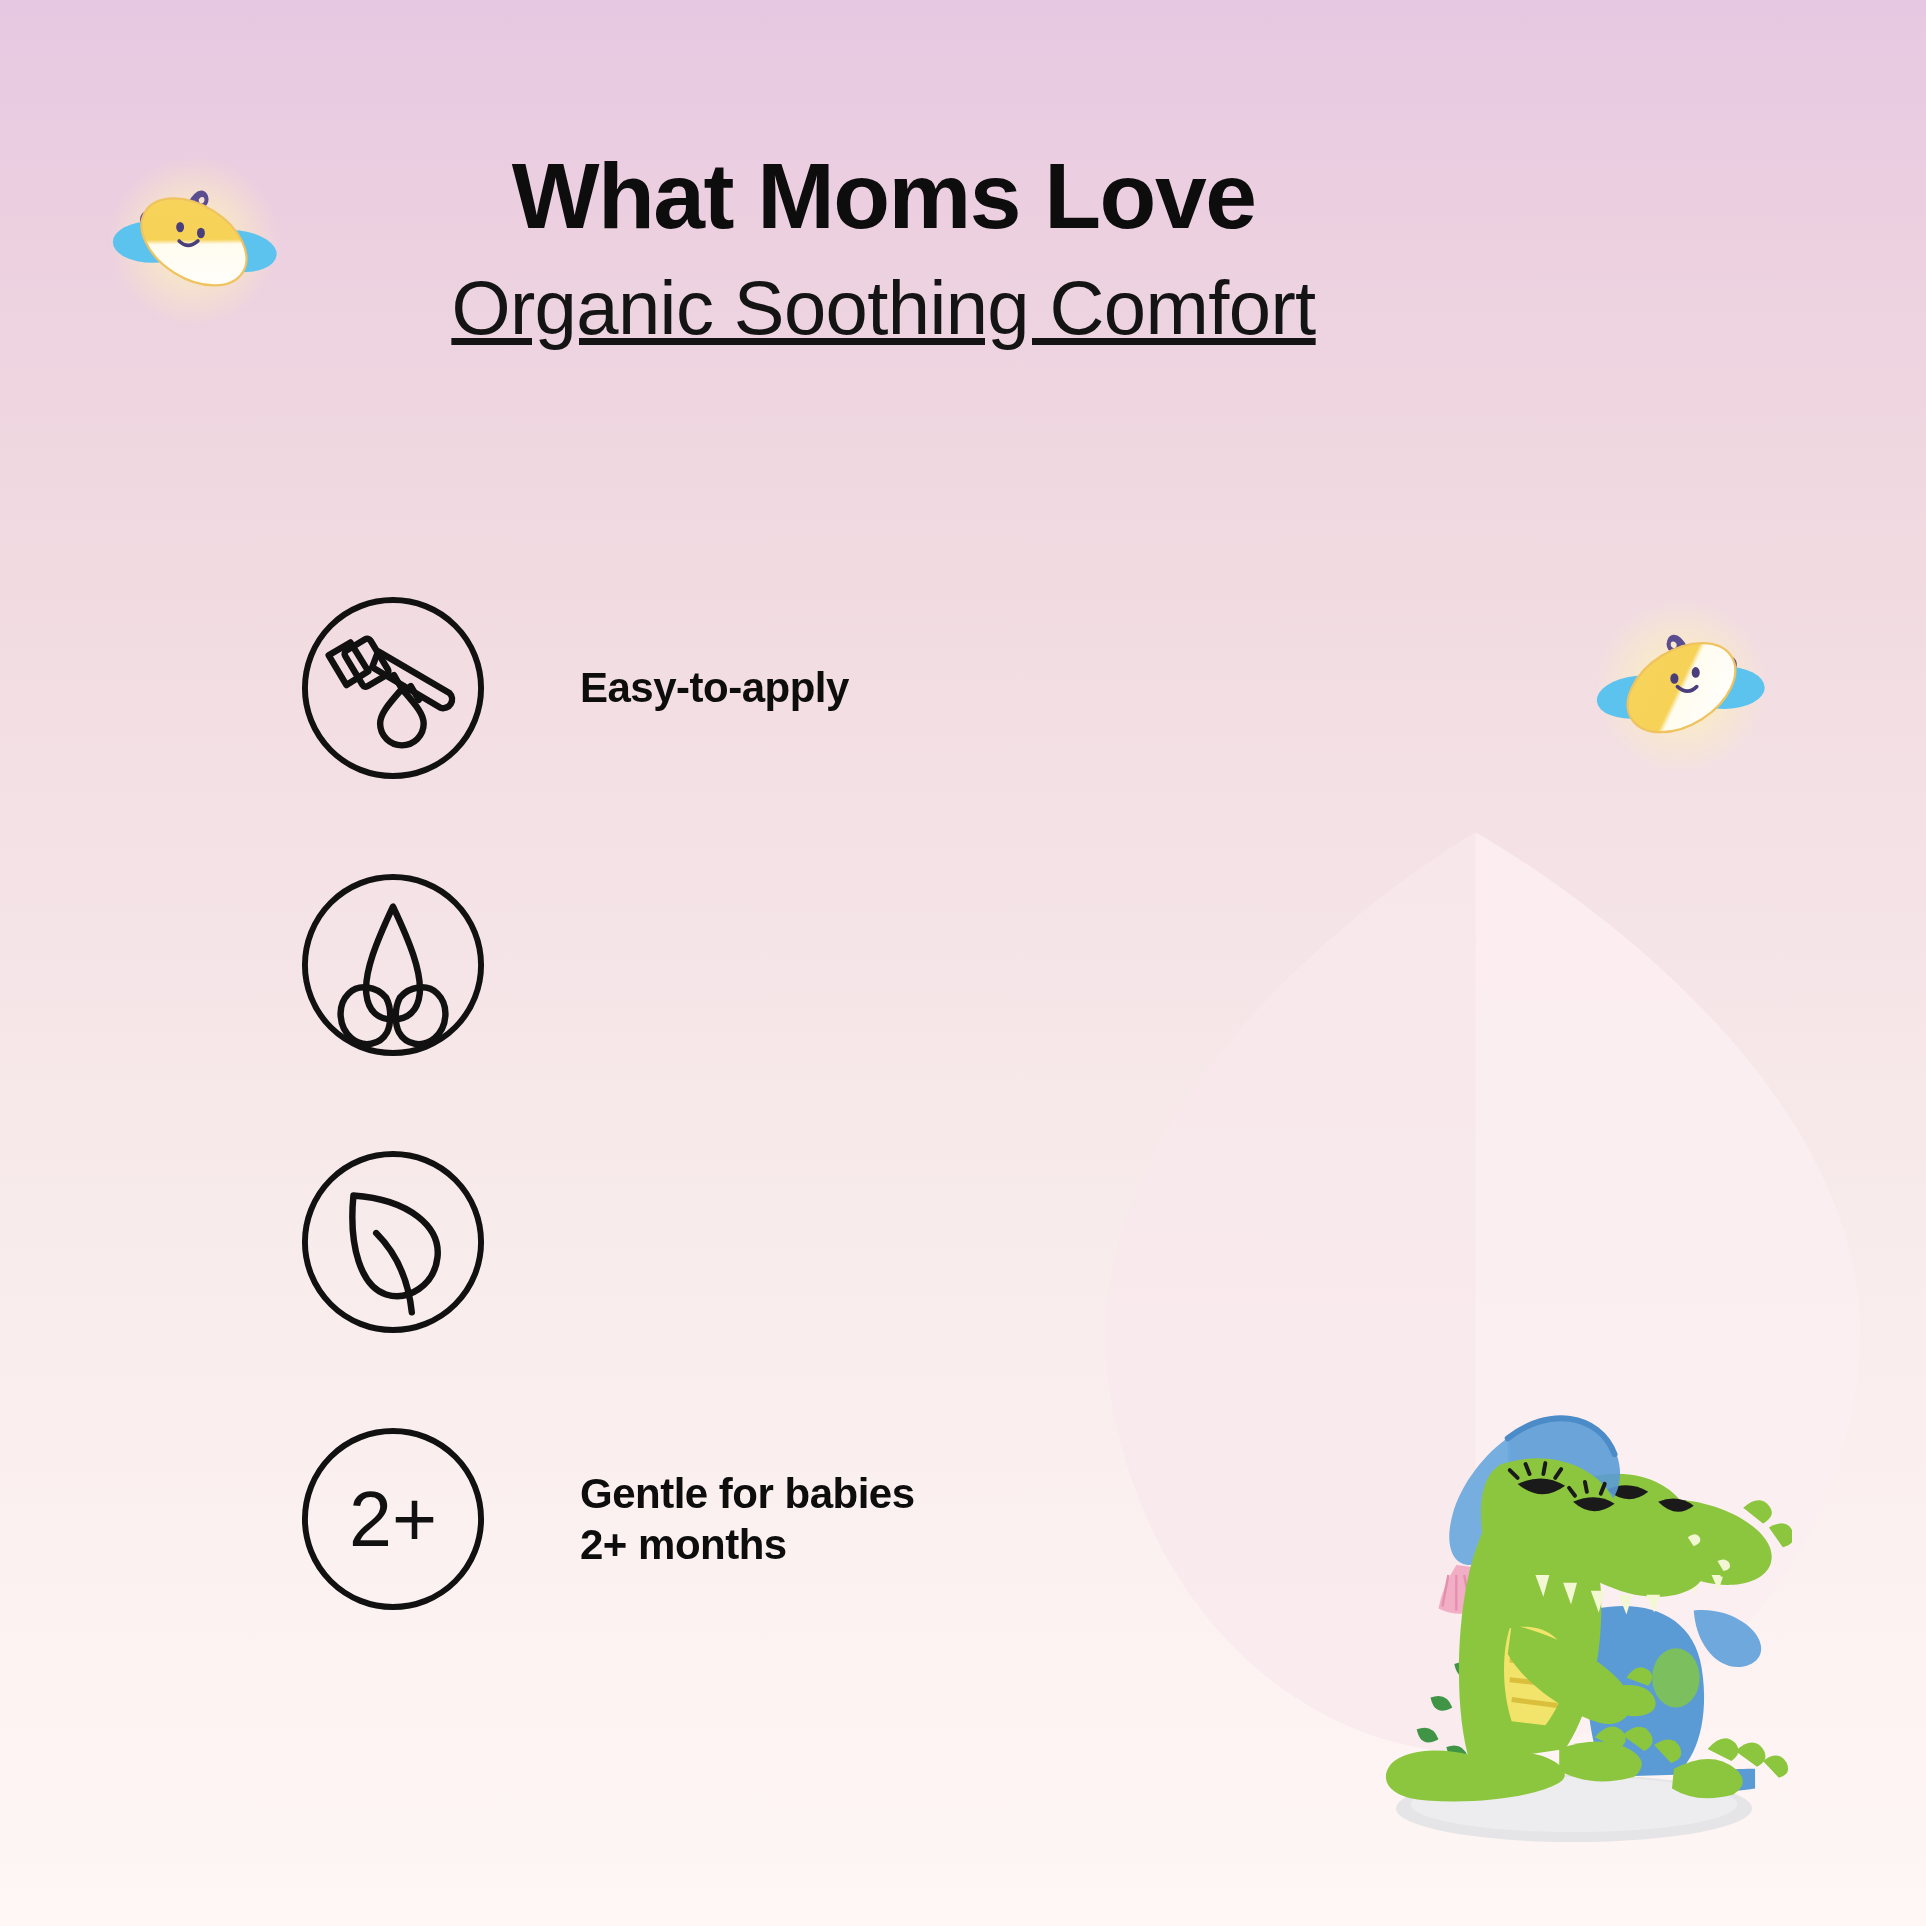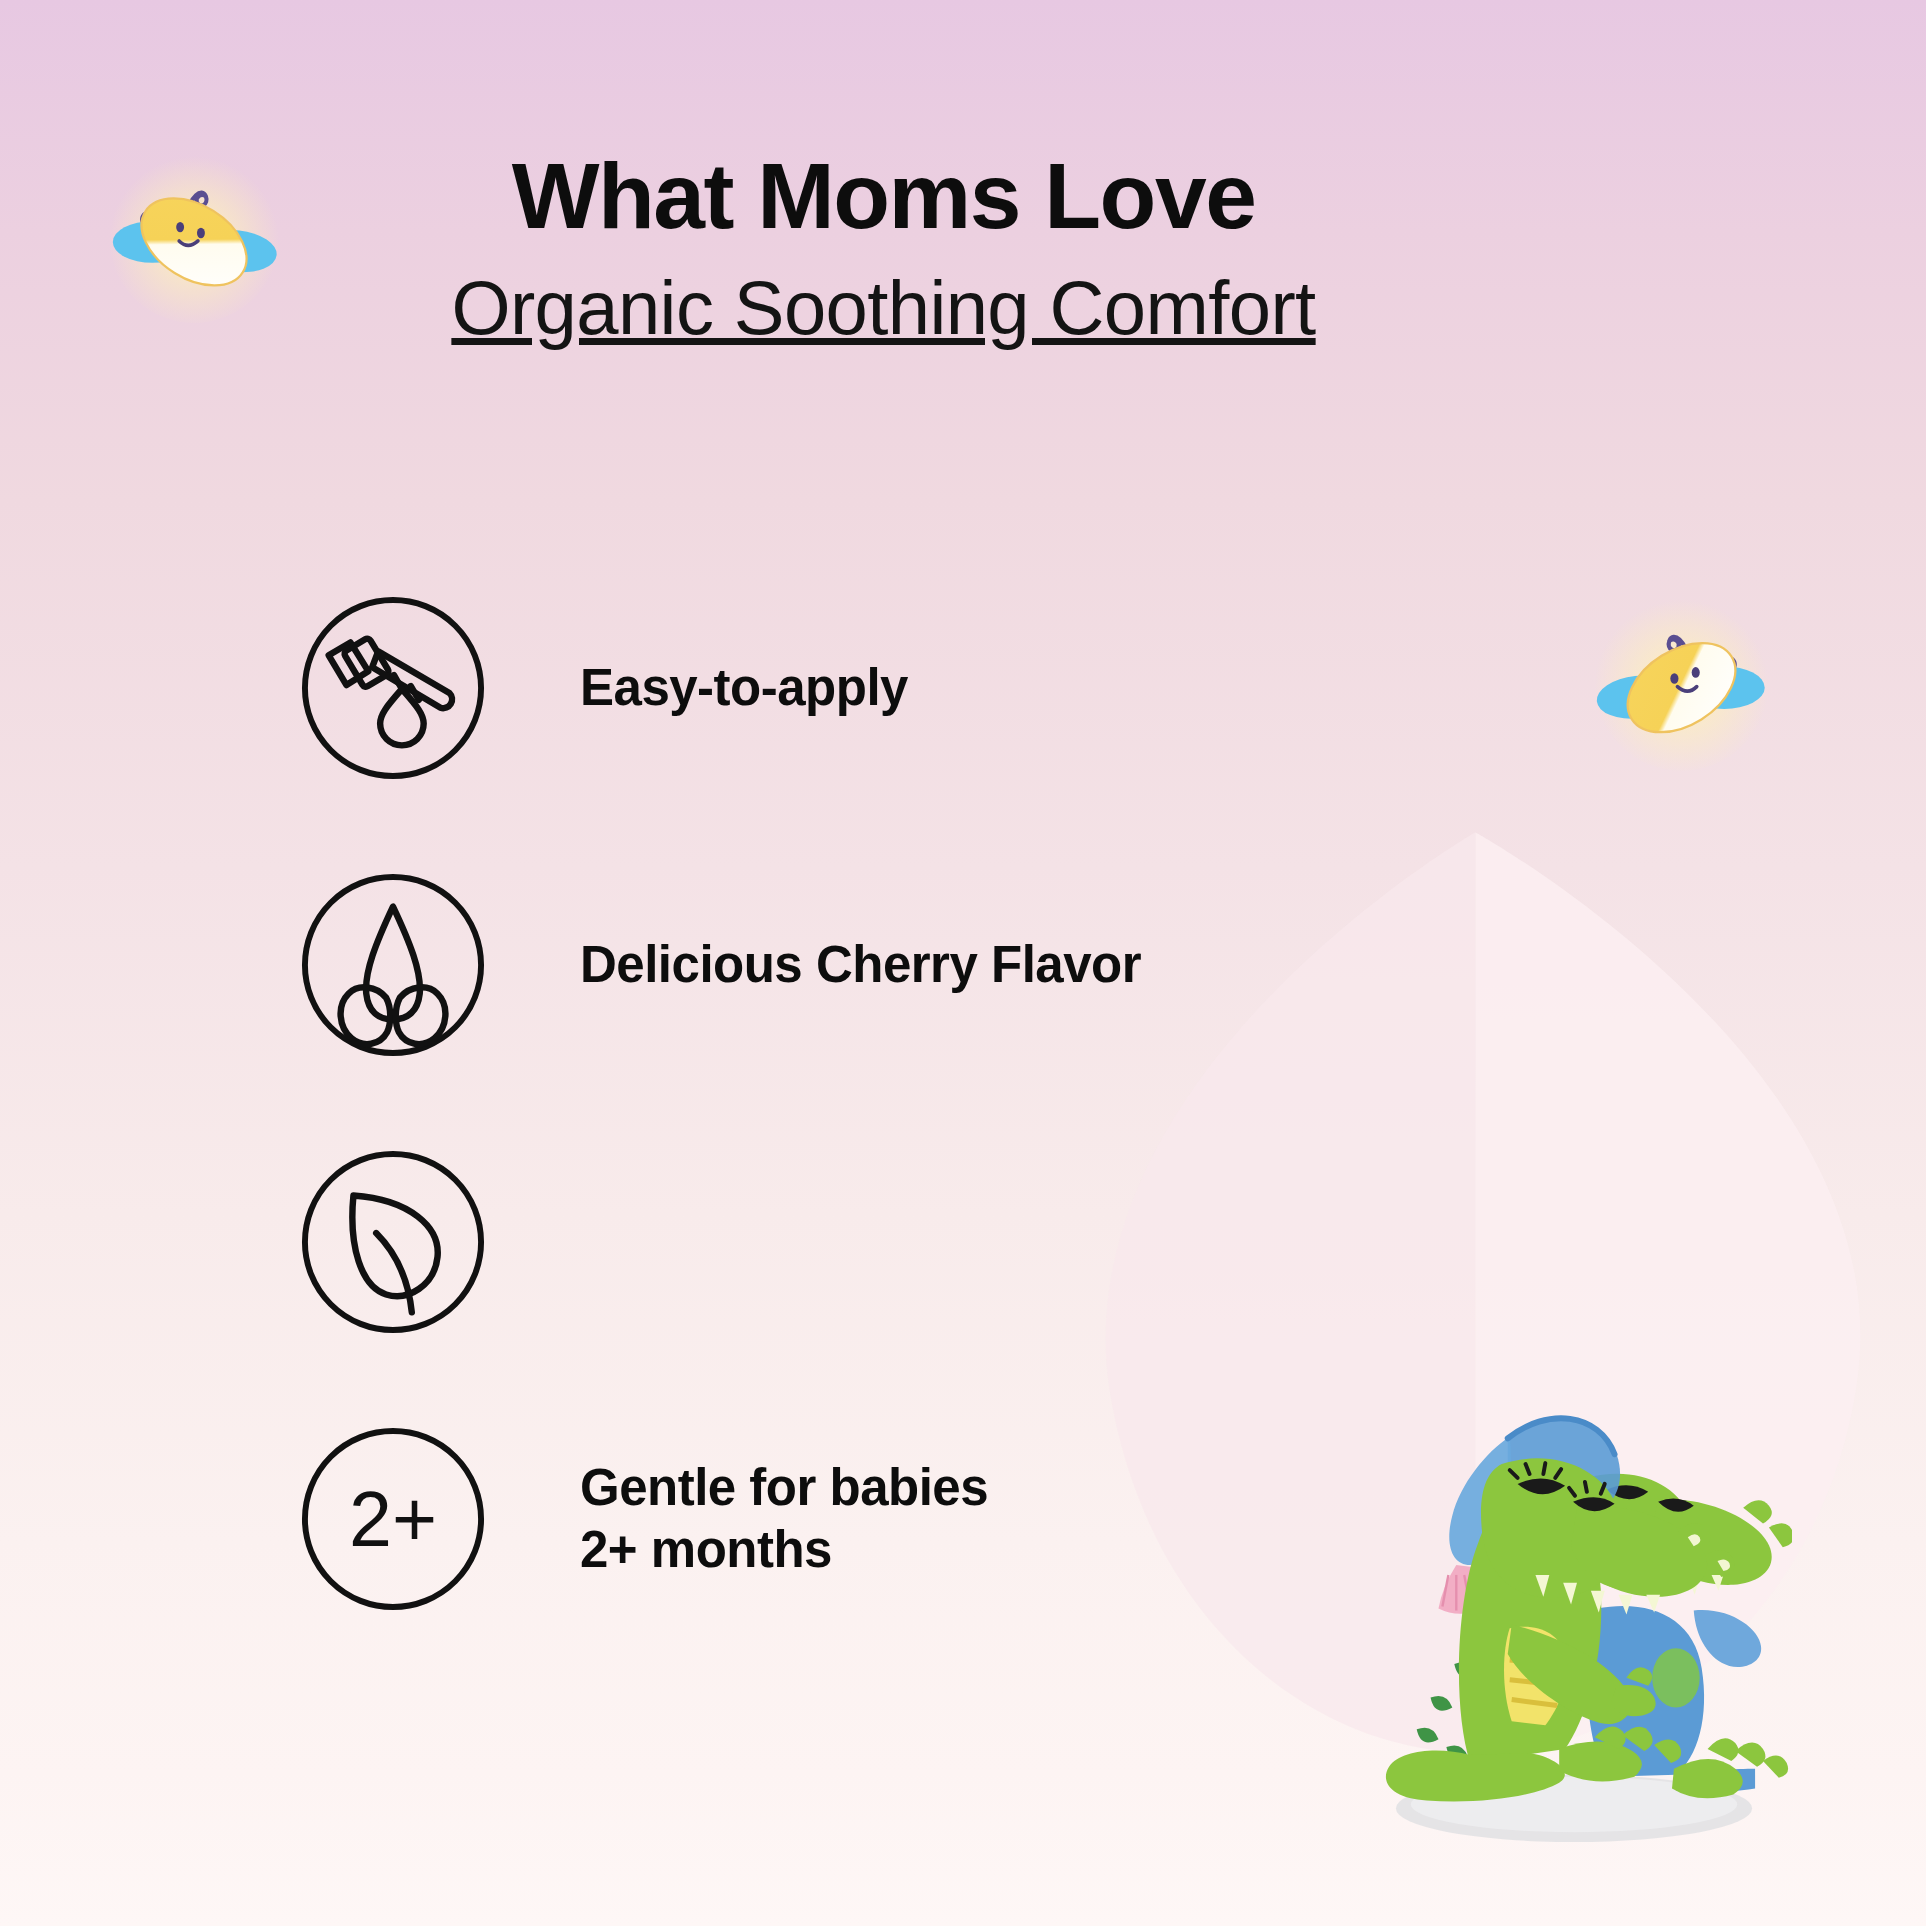--- a/index.html
+++ b/index.html
@@ -102,21 +102,21 @@
 
   .feature-icon {
     flex: 0 0 auto;
     width: 188px;
     height: 188px;
     margin-right: 93px;
   }
   .feature-icon svg { display: block; width: 188px; height: 188px; }
 
   .feature-label {
-    font-size: 51px;
+    font-size: 42px;
     font-weight: 600;
     color: #0d0d0d;
     letter-spacing: -0.5px;
     line-height: 1.22;
     white-space: pre-line;
   }
 </style>
 </head>
 <body>
 
@@ -157,21 +157,20 @@
       <div class="feature-icon">
         <svg viewBox="0 0 190 190">
           <circle cx="95" cy="95" r="89" fill="none" stroke="#111" stroke-width="6"></circle>
           <g fill="none" stroke="#111" stroke-width="6.5" stroke-linejoin="round" stroke-linecap="round">
             <path d="M95 36 C78 72 66 102 68 124 C70 142 80 150 95 150 C110 150 120 142 122 124 C124 102 112 72 95 36 Z"></path>
             <path d="M88 128 c-10 -12 -28 -14 -38 -4 c-12 12 -10 34 3 45 c12 10 29 7 36 -6 c4 -8 5 -24 -1 -35 Z"></path>
             <path d="M102 128 c10 -12 28 -14 38 -4 c12 12 10 34 -3 45 c-12 10 -29 7 -36 -6 c-4 -8 -5 -24 1 -35 Z"></path>
           </g>
         </svg>
       </div>
-      <div class="feature-label">Delicious Cherry Flavor</div>
     </div>
 
     <div class="feature-row">
       <div class="feature-icon">
         <svg viewBox="0 0 190 190">
           <circle cx="95" cy="95" r="89" fill="none" stroke="#111" stroke-width="6"></circle>
           <g fill="none" stroke="#111" stroke-width="6.5" stroke-linejoin="round" stroke-linecap="round">
             <path d="M55 48 C112 52 143 80 140 110 C137 139 110 155 88 148 C63 140 50 100 55 48 Z"></path>
             <path d="M78 86 C96 104 110 128 114 166"></path>
           </g>

